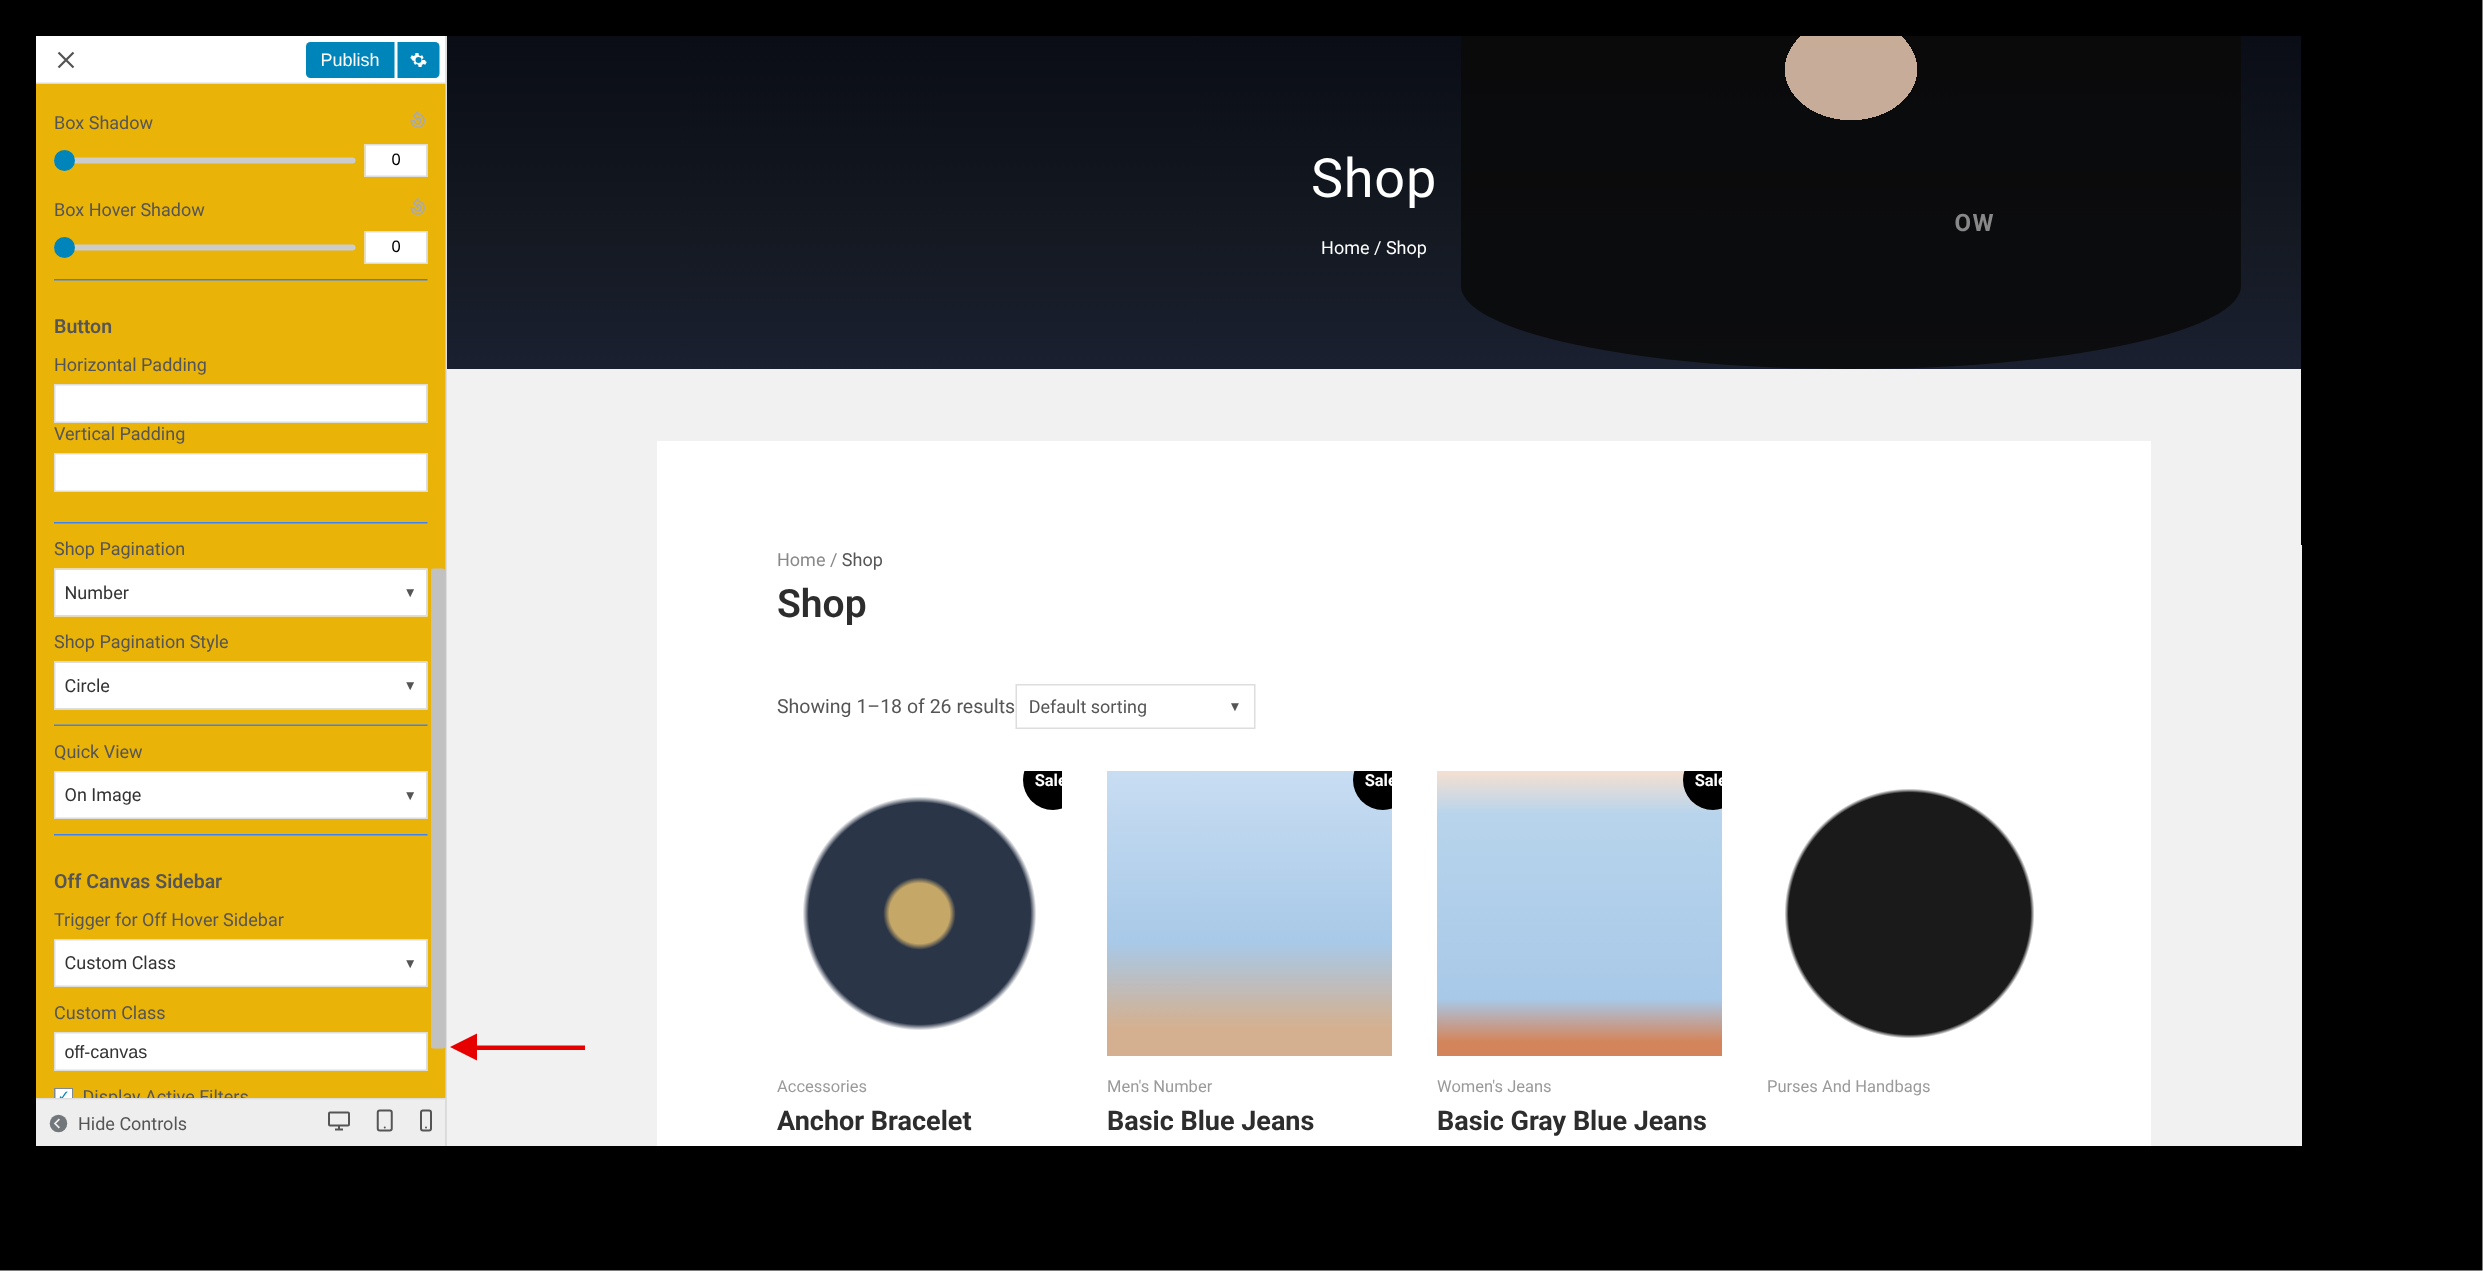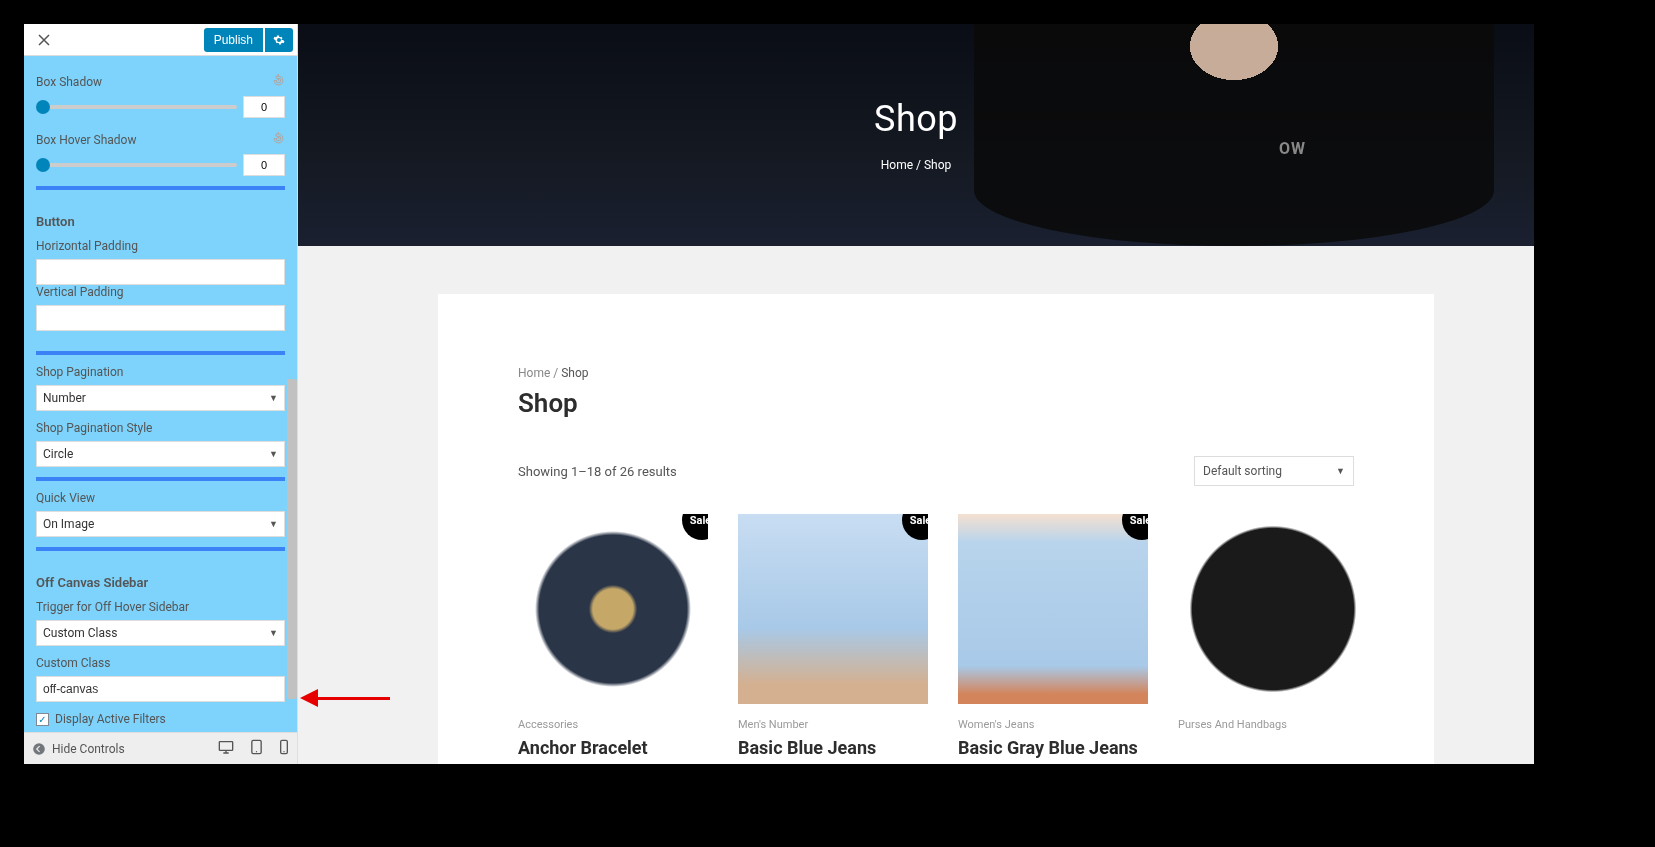--- a/index.html
+++ b/index.html
@@ -1,59 +1,59 @@
 <!DOCTYPE html>
 <html><head>
 <meta charset="utf-8">
 <style>
 * { margin: 0; padding: 0; box-sizing: border-box; }
 body { font-family: -apple-system, BlinkMacSystemFont, "Segoe UI", Roboto, sans-serif; background: #000; width: 1655px; height: 847px; overflow: hidden; }
 .frame { position: absolute; top: 24px; left: 24px; width: 1510px; height: 740px; background: #fff; display: flex; }
-.sidebar { width: 274px; background: #7dd3fc; display: flex; flex-direction: column; border-right: 1px solid #ddd; position: relative; }
+.sidebar { width: 274px; background: #eab308; display: flex; flex-direction: column; border-right: 1px solid #ddd; position: relative; }
 .sidebar-header { height: 32px; background: #fff; border-bottom: 1px solid #ddd; display: flex; align-items: center; justify-content: space-between; padding: 0 4px; }
 .close-btn { width: 32px; height: 28px; display: flex; align-items: center; justify-content: center; cursor: pointer; color: #555; font-size: 16px; }
 .publish-group { display: flex; gap: 2px; }
 .publish-btn { background: #0085ba; color: #fff; border: none; padding: 5px 10px; font-size: 12px; border-radius: 3px 0 0 3px; cursor: pointer; }
 .gear-btn { background: #0085ba; color: #fff; border: none; padding: 5px 8px; border-radius: 0 3px 3px 0; cursor: pointer; display: flex; align-items: center; }
 .sidebar-body { flex: 1; overflow-y: auto; padding: 8px 12px 8px 12px; font-size: 12px; color: #555; position: relative; }
-.ctrl-group { border-bottom: 4px solid #3b82f6; padding: 10px 0; }
+.ctrl-group { border-bottom: 1px solid #3b82f6; padding: 10px 0; }
 .ctrl-row { display: flex; align-items: center; justify-content: space-between; margin-bottom: 6px; }
 .ctrl-label { color: #555; font-size: 12px; }
 .reset-icon { color: #aaa; cursor: pointer; }
 .slider-row { display: flex; align-items: center; gap: 6px; }
 .slider { flex: 1; height: 4px; background: #ccc; border-radius: 2px; position: relative; }
 .slider-thumb { position: absolute; left: 0; top: -5px; width: 14px; height: 14px; background: #0085ba; border-radius: 50%; }
 .num-input { width: 42px; height: 22px; border: 1px solid #ddd; background: #fff; font-size: 11px; padding: 0 4px; text-align: center; }
 .sect-heading { color: #555; font-size: 13px; font-weight: 600; margin: 14px 0 10px; }
 .text-input { width: 100%; height: 26px; border: 1px solid #ddd; background: #fff; padding: 0 6px; font-size: 12px; color: #333; }
-.select-box { width: 100%; height: 26px; border: 1px solid #ddd; background: #fff; padding: 0 6px; font-size: 12px; color: #333; display: flex; align-items: center; justify-content: space-between; cursor: pointer; gap: 14px; }
+.select-box { width: 100%; height: 26px; border: 1px solid #ddd; background: #fff; padding: 15px 6px; font-size: 12px; color: #333; display: flex; align-items: center; justify-content: space-between; cursor: pointer; gap: 14px; }
 .select-box .caret { font-size: 9px; color: #555; }
 .field { margin-bottom: 10px; }
 .field-label { color: #555; font-size: 12px; margin-bottom: 6px; display: block; }
 .chk-row { display: flex; align-items: center; gap: 6px; margin-top: 6px; }
 .chk { width: 13px; height: 13px; border: 1px solid #7e8993; background: #fff; display: flex; align-items: center; justify-content: center; color: #0085ba; font-size: 10px; }
 .sidebar-footer { height: 32px; border-top: 1px solid #ddd; display: flex; align-items: center; justify-content: space-between; padding: 0 8px; background: #eee; }
 .hide-ctrl { display: flex; align-items: center; gap: 6px; color: #555; font-size: 12px; cursor: pointer; }
 .device-icons { display: flex; gap: 16px; color: #555; }
 .device-icons span { cursor: pointer; }
 .scroll-thumb { position: absolute; right: 0; top: 355px; width: 10px; height: 320px; background: #c1c1c1; border-radius: 2px; }
 
 .preview { flex: 1; background: #f1f1f1; overflow: hidden; position: relative; }
 .hero { height: 222px; background: linear-gradient(180deg, #0a0d15 0%, #141922 60%, #1a2030 100%); display: flex; flex-direction: column; align-items: center; justify-content: center; color: #fff; position: relative; overflow: hidden; }
 .hero-person { position: absolute; right: 40px; top: 0; width: 520px; height: 222px; background: radial-gradient(ellipse at 50% 10%, #e8c8b0 0%, #e8c8b0 12%, transparent 12%), linear-gradient(180deg, #0a0a0a 25%, #0a0a0a 100%); opacity: 0.85; border-radius: 0 0 60% 60% / 0 0 30% 30%; }
 .hero-title { font-size: 36px; font-weight: 400; z-index: 1; letter-spacing: 0.5px; }
 .hero-crumb { font-size: 12px; margin-top: 18px; z-index: 1; }
 .hero-crumb a { color: #fff; text-decoration: none; }
-.logo-ow { position: absolute; right: 228px; top: 115px; color: #888; font-size: 16px; font-weight: 700; letter-spacing: 1px; z-index: 2; }
+.logo-ow { position: absolute; right: 204px; top: 115px; color: #888; font-size: 16px; font-weight: 700; letter-spacing: 1px; z-index: 2; }
 
 .content-box { background: #fff; margin: 48px 100px 0 140px; padding: 72px 80px 40px; position: relative; }
 .bc-small { color: #888; font-size: 12px; margin-bottom: 8px; }
 .bc-small .cur { color: #555; }
 .page-h1 { font-size: 26px; font-weight: 600; color: #2d2d2d; margin-bottom: 38px; }
-.result-row { display: flex; justify-content: space-between; align-items: center; margin-bottom: 28px; gap: 44px; }
+.result-row { display: flex; align-items: center; margin-bottom: 28px; }
 .result-text { color: #555; font-size: 13px; }
 .sort-sel { width: 160px; height: 30px; border: 1px solid #ddd; background: #fff; padding: 0 8px; font-size: 12px; color: #555; display: flex; align-items: center; justify-content: space-between; cursor: pointer; }
 .sort-sel .caret { font-size: 9px; }
 .prod-grid { display: flex; gap: 30px; }
 .prod { width: 190px; }
 .prod-img { width: 190px; height: 190px; background: #f5f5f5; position: relative; display: flex; align-items: center; justify-content: center; overflow: hidden; }
 .sale-badge { position: absolute; top: -14px; right: -14px; width: 40px; height: 40px; background: #000; color: #fff; border-radius: 50%; display: flex; align-items: center; justify-content: center; font-size: 11px; font-weight: 700; }
 .cat { color: #9a9a9a; font-size: 11px; margin-top: 14px; }
 .pname { color: #2d2d2d; font-size: 18px; font-weight: 700; margin-top: 6px; }
 .price { color: #2d2d2d; font-size: 13px; margin-top: 10px; font-weight: 600; }

